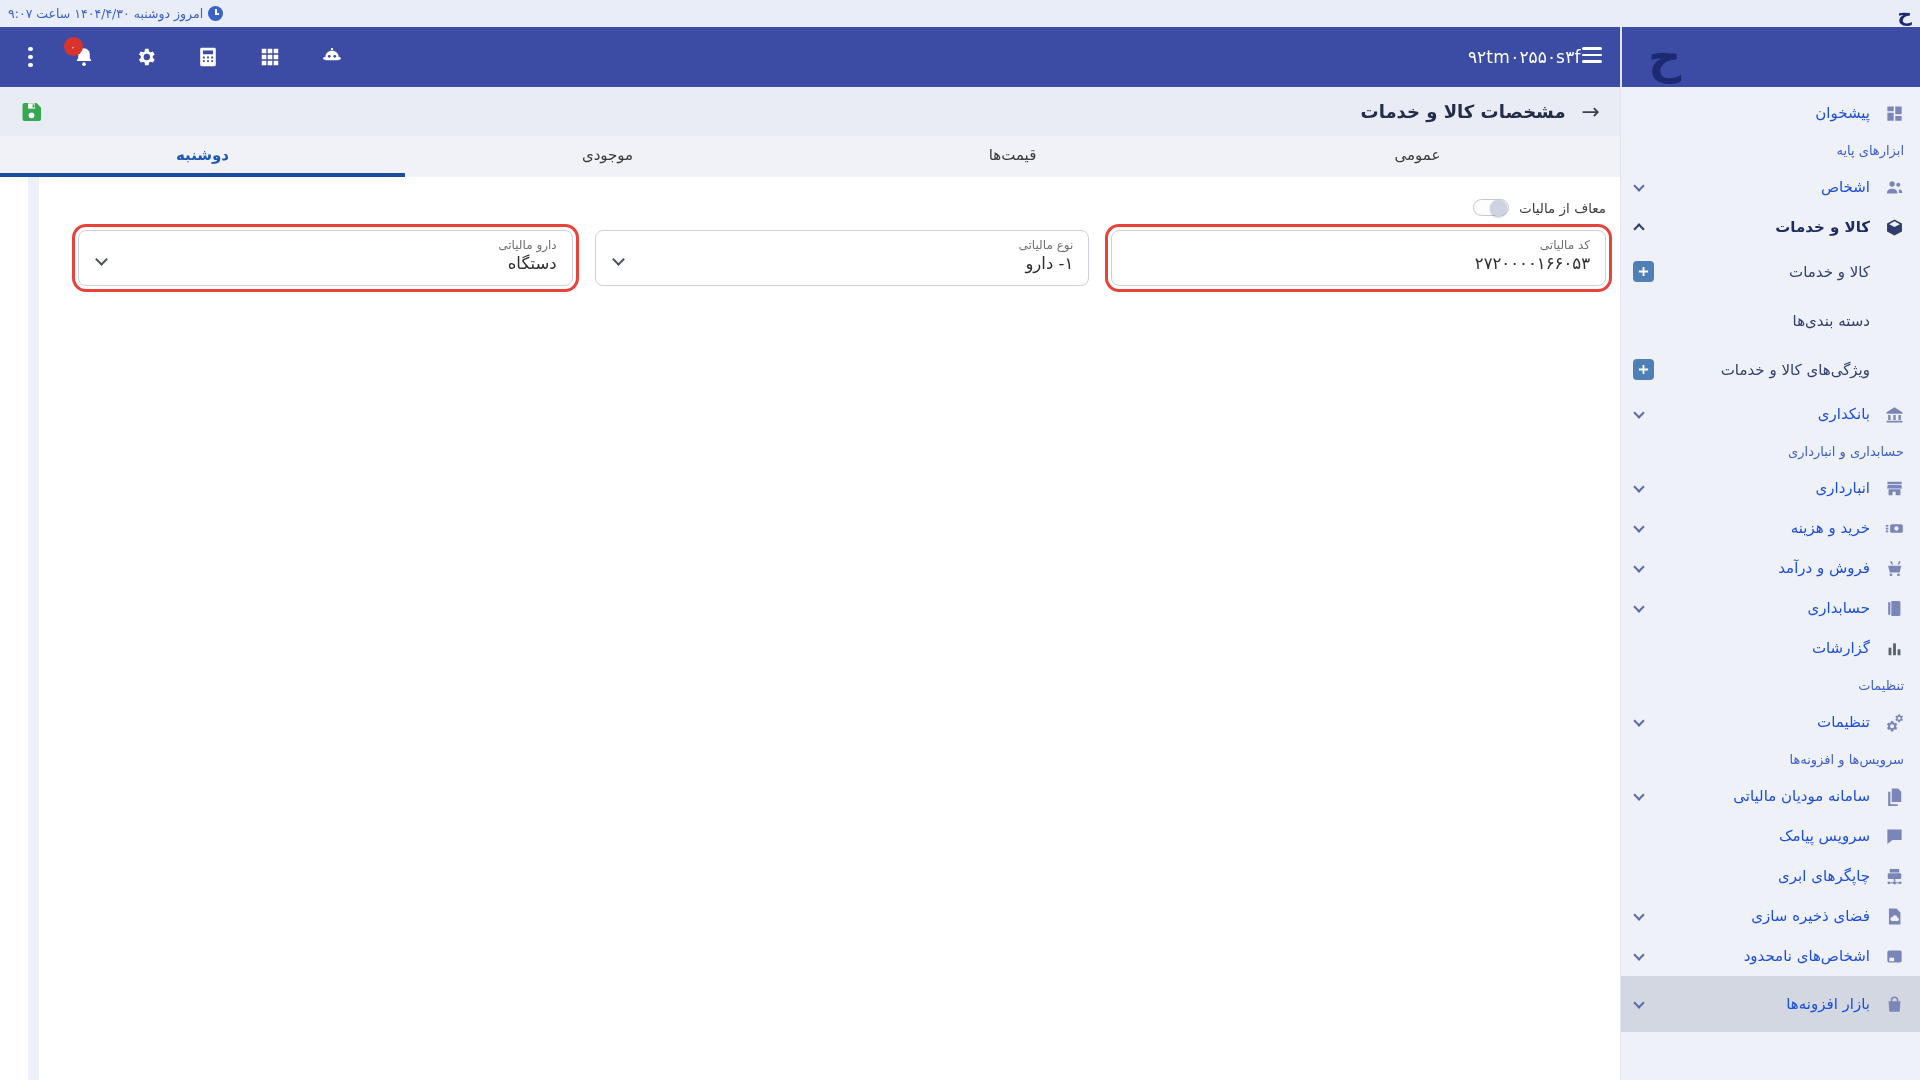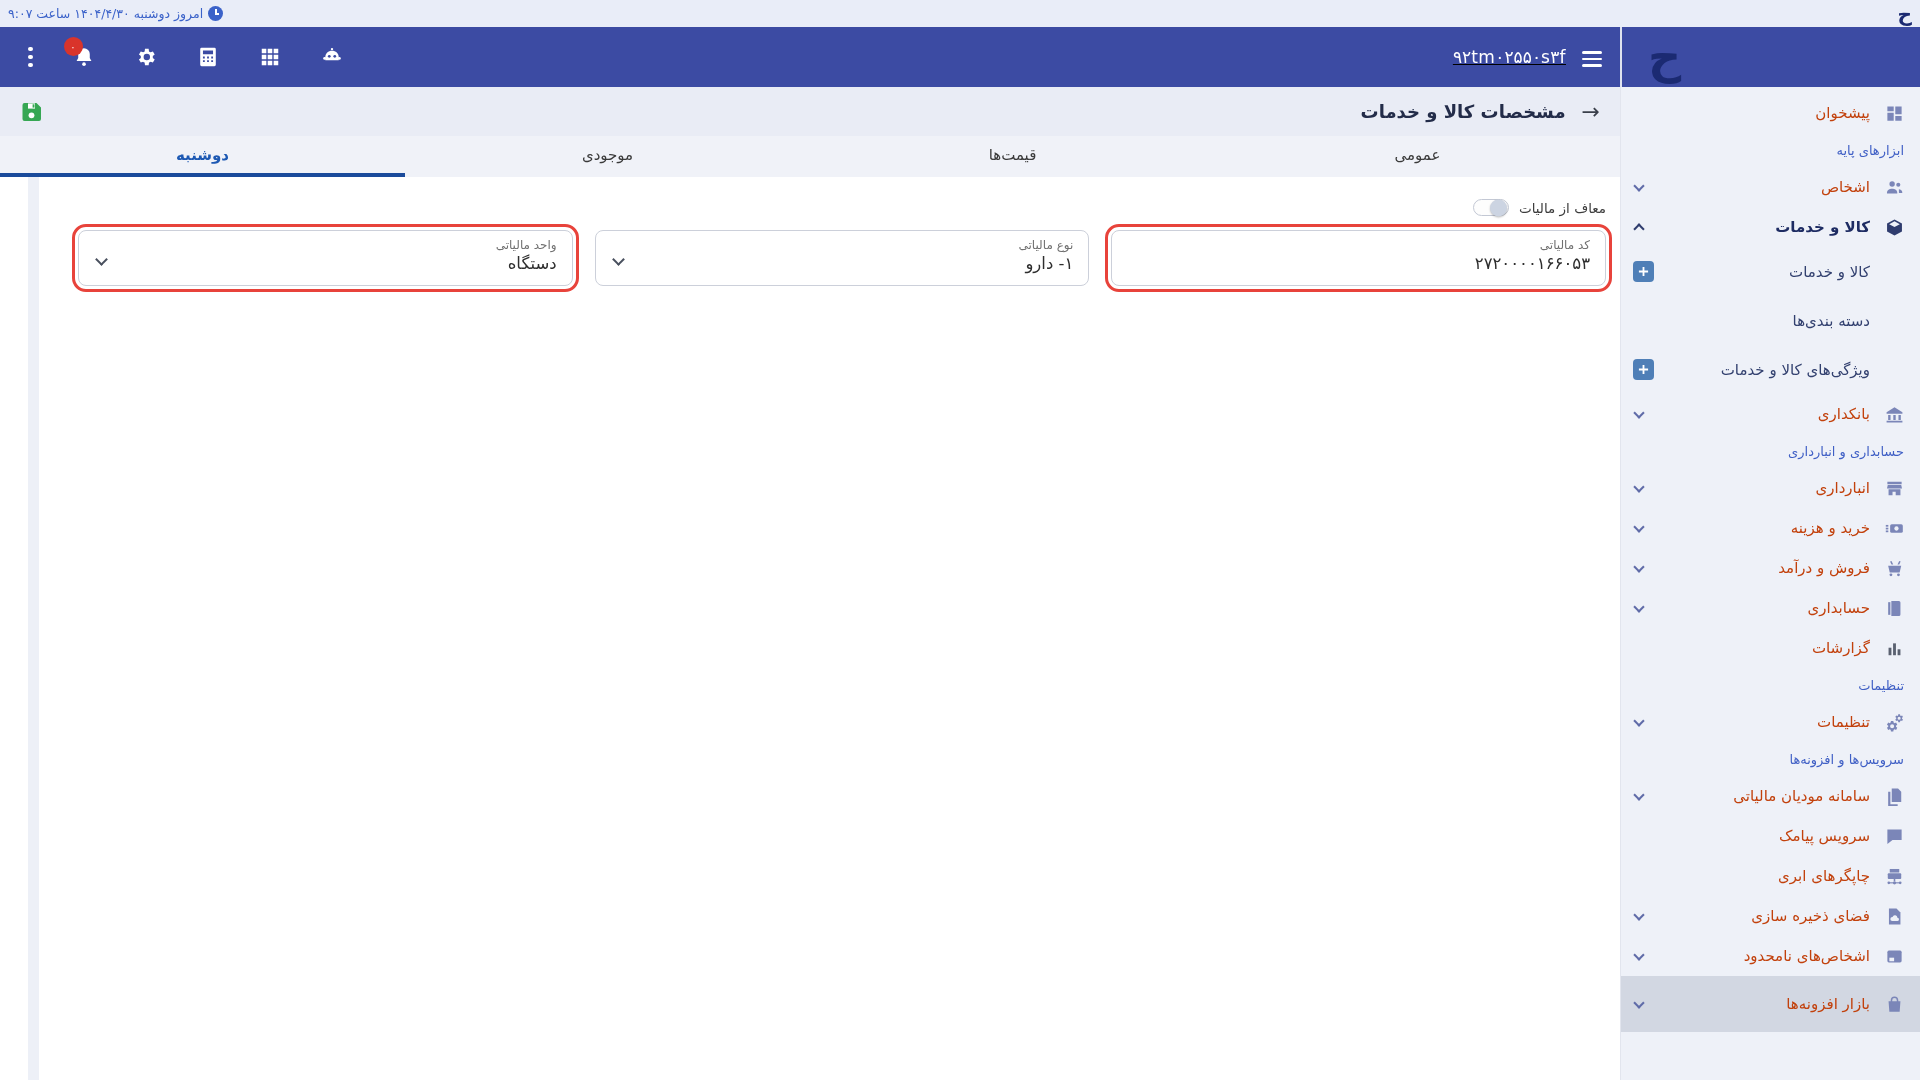--- a/index.html
+++ b/index.html
@@ -12,38 +12,38 @@
   .date-wrap { margin-right:auto; display:flex; align-items:flex-start; gap:5px; color:#3b62c9; font-size:12.5px; direction:rtl; }
   .clock-ic { width:15px; height:15px; border-radius:50%; background:#3b62c9; position:relative; display:inline-block; }
   .clock-ic:before { content:""; position:absolute; left:7px; top:3px; width:1.5px; height:5px; background:#fff; }
   .clock-ic:after  { content:""; position:absolute; left:7px; top:7px; width:4px; height:1.5px; background:#fff; }
 
   
   .appbar { height:60px; background:#3c4ba3; display:flex; }
   .appbar-side { width:300px; border-left:2px solid #dfe3ef; display:flex; align-items:center; justify-content:flex-start; padding:0 0 0 0; }
   .brand-big { color:#1b2a72; font-size:46px; font-weight:bold; line-height:1; margin-right:auto; margin-left:26px; }
   .appbar-main { flex:1; display:flex; align-items:center; padding:0 18px; }
-  .bar-right { display:flex; align-items:flex-end; gap:16px;text-decoration:underline; }
+  .bar-right { display:flex; align-items:flex-start; gap:1px; }
   .burger { display:flex; flex-direction:column; gap:4px; cursor:pointer; }
   .burger span { width:20px; height:2.6px; background:#fff; border-radius:2px; }
   .workspace { color:#fff; font-size:17px; letter-spacing:.5px; direction:ltr; }
   .bar-icons { margin-right:auto; direction:ltr; display:flex; align-items:center; gap:40px; padding-left:10px; }
   .bar-icons svg { width:22px; height:22px; fill:#fff; display:block; }
   .kebab { display:flex; flex-direction:column; gap:3.5px; }
   .kebab i { width:4.5px; height:4.5px; border-radius:50%; background:#fff; }
   .bell-wrap { position:relative; }
   .badge { position:absolute; top:-9px; left:-9px; min-width:19px; height:19px; border-radius:50%;
            background:#d9342b; color:#fff; font-size:9px; display:flex; align-items:center; justify-content:center; }
 
   
   .split { display:flex; height:993px; }
 
   
   .sidebar { width:300px; background:#eef1f8; border-left:1px solid #e2e5ee; padding-top:6px; overflow:hidden; }
-  .s-item { height:40px; display:flex; align-items:center; padding:0 16px 0 14px; cursor:pointer; color:#c2410c; font-size:15px; }
+  .s-item { height:40px; display:flex; align-items:center; padding:0 16px 0 14px; cursor:pointer; color:#1d4ed8; font-size:15px; }
   .s-item .s-ic { width:20px; display:flex; justify-content:center; margin-left:14px; }
   .s-item .s-ic svg { width:19px; height:19px; fill:#7b86b8; }
   .s-item .s-lbl { flex:1; text-align:right; white-space:nowrap; }
   .s-item.expanded { color:#1e2c63; font-weight:bold; }
   .s-item.expanded .s-ic svg { fill:#2f3c6e; }
   .s-item.active { background:#d2d7e2; height:56px; }
   .ic-report svg { fill:#5a6170 !important; }
   .chev { width:8px; height:8px; border-left:2px solid #5f6ba8; border-bottom:2px solid #5f6ba8; display:inline-block; }
   .chev.down { transform:rotate(-45deg); margin-bottom:3px; }
   .chev.up { transform:rotate(135deg); border-color:#2f3c6e; margin-top:4px; }
@@ -399,21 +399,21 @@
         <div class="field error">
           <span class="f-label">کد مالیاتی</span>
           <span class="f-value">۲۷۲۰۰۰۰۱۶۶۰۵۳</span>
         </div>
         <div class="field">
           <span class="f-label">نوع مالیاتی</span>
           <span class="f-value">۱- دارو</span>
           <span class="f-chev"></span>
         </div>
         <div class="field error">
-          <span class="f-label">واحد مالیاتی</span>
+          <span class="f-label">دارو مالیاتی</span>
           <span class="f-value">دستگاه</span>
           <span class="f-chev"></span>
         </div>
       </div>
     </div>
 
   </div>
 </div>
 
 </body></html>

